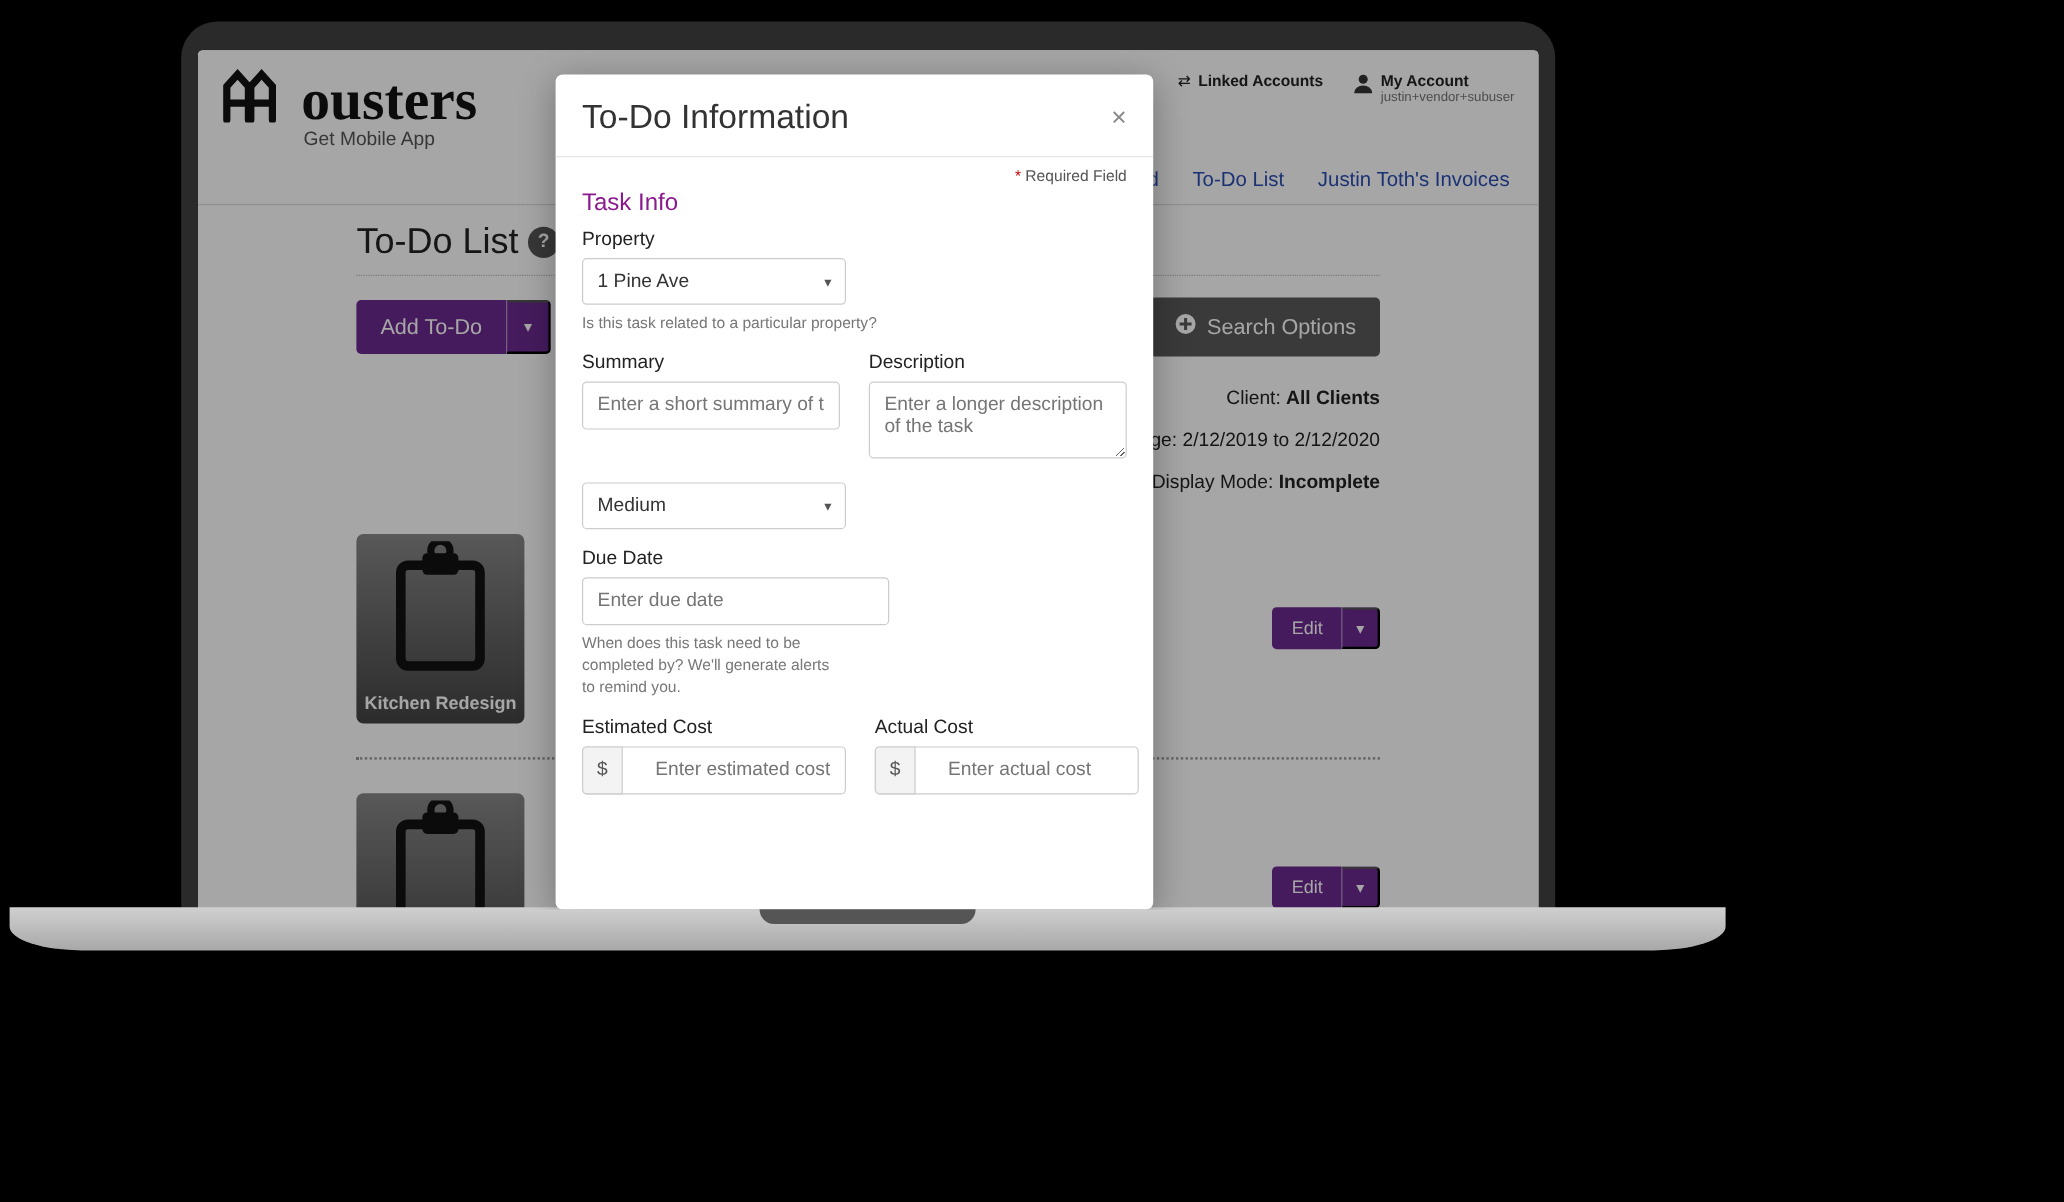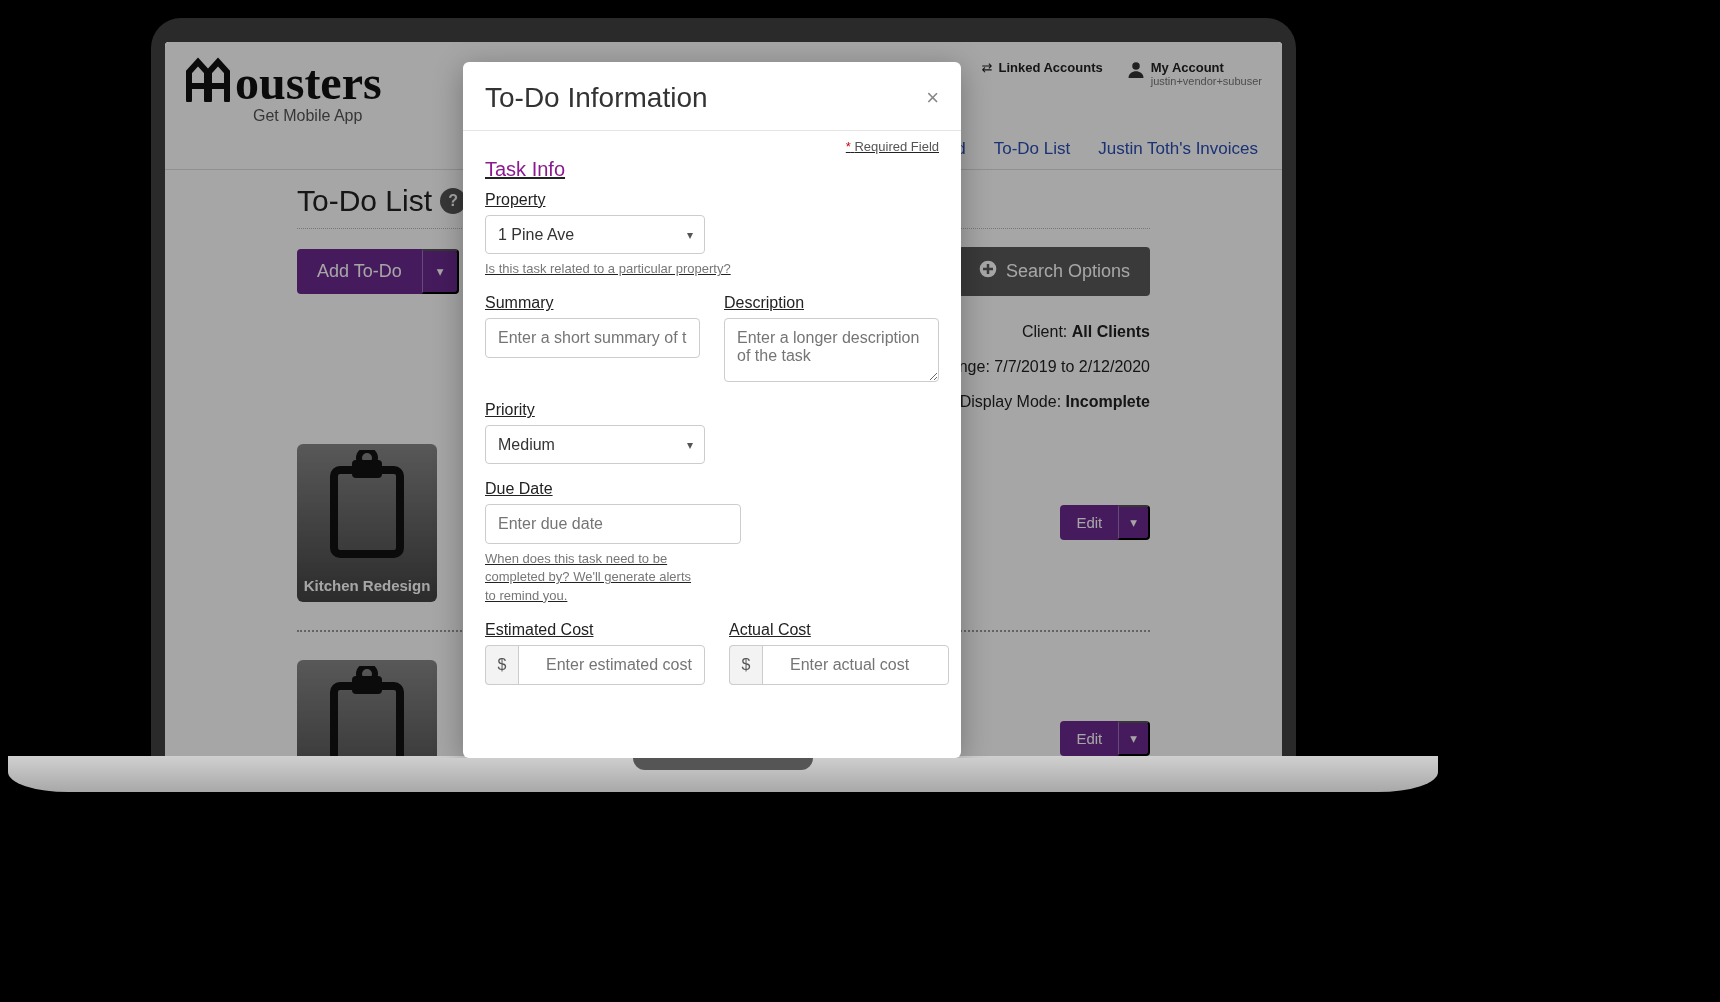--- a/index.html
+++ b/index.html
@@ -79,21 +79,21 @@
       justify-content: space-between;
       border-bottom: none;
     }
     .brand {
       font-family: Georgia, serif;
       font-size: 48px;
       font-weight: 700;
       color: #111;
       display: flex;
       align-items: center;
-      gap: 4px;
+      gap: 20px;
     }
     .brand .h-icon {
       display: inline-block;
       position: relative;
     }
     .get-app {
       font-size: 16px;
       color: #555;
       margin-left: 68px;
       margin-top: -6px;
@@ -258,21 +258,20 @@
       color: #888;
       font-size: 22px;
       cursor: pointer;
       background: none;
       border: none;
     }
     .modal-body {
       padding: 8px 22px 20px 22px;
       font-size: 15px;
       color: #222;
-      text-decoration: underline;
     }
     .req {
       text-align: right;
       font-size: 13px;
       color: #555;
     }
     .req .star { color: #c00; }
     .section-title {
       color: #8b1a8f;
       font-size: 20px;
@@ -409,21 +408,21 @@
           </button>
         </div>
 
         <div class="filters">
           <div>
             <span>Client:</span>
             <b>All Clients</b>
           </div>
           <div>
             <span>Date Range:</span>
-            <span>7/7/2019</span>
+            <span>2/12/2019</span>
             <span>to</span>
             <span>2/12/2020</span>
           </div>
           <div>
             <span>Display Mode:</span>
             <b>Incomplete</b>
           </div>
         </div>
 
         <div class="todo-card">
@@ -495,21 +494,20 @@
             <label class="fld-label">Summary</label>
             <input class="input" type="text" placeholder="Enter a short summary of the task" style="">
           </div>
           <div class="form-col fg">
             <label class="fld-label">Description</label>
             <textarea class="input" placeholder="Enter a longer description of the task" style=""></textarea>
           </div>
         </div>
 
         <div class="fg">
-          <label class="fld-label">Priority</label>
           <div class="select-wrap">
             <select class="input">
               <option>Medium</option>
             </select>
             <span class="caret-down">▾</span>
           </div>
         </div>
 
         <div class="fg">
           <label class="fld-label">Due Date</label>

